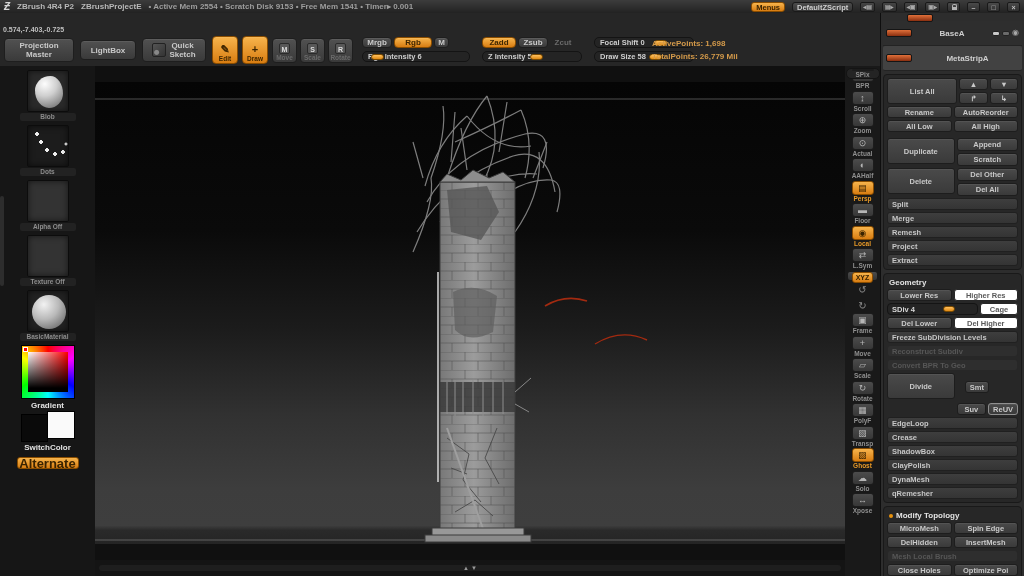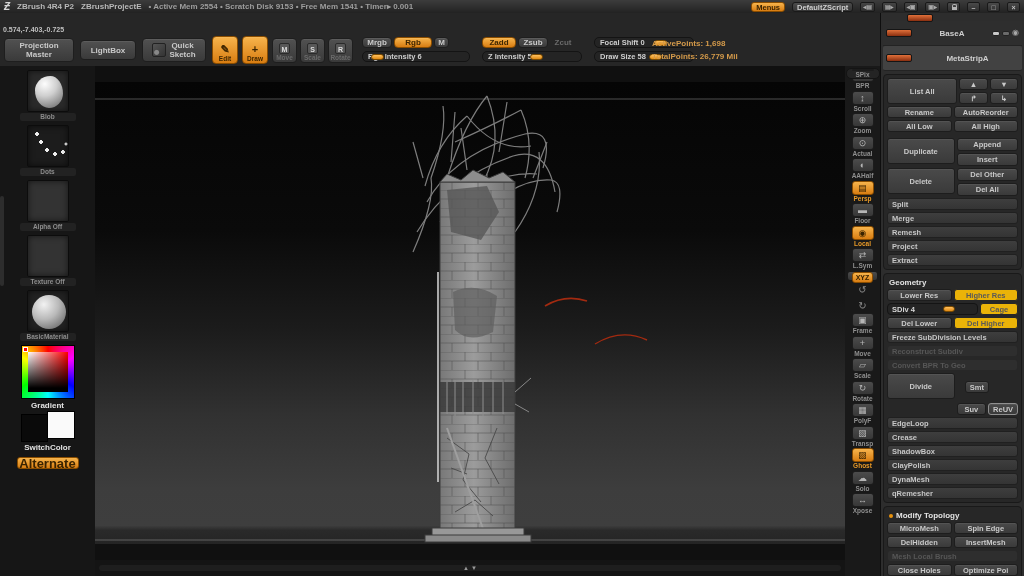--- a/index.html
+++ b/index.html
@@ -141,21 +141,21 @@
   .st-pill{width:8px;height:5px;border-radius:2px;background:#6a6a6a;border:1px solid #222;}
   .st-pill.lit{background:#c9c9c9;}
   .eye{font-size:8px;color:#a8a8a8;line-height:8px;}
   .box{background:#272727;border:1px solid #191919;border-radius:4px;padding:3px;margin:3px 0;}
   .prow{display:flex;gap:2px;margin-bottom:2px;}
   .pcol{flex:1;display:flex;flex-direction:column;gap:2px;}
   .btn{flex:1;height:12px;line-height:11px;text-align:center;background:linear-gradient(#4a4a4a,#3a3a3a);
     border:1px solid #1d1d1d;border-radius:3px;font-size:7.5px;color:#c9c9c9;font-weight:bold;
     padding:0 2px;white-space:nowrap;overflow:hidden;box-shadow:inset 0 1px 0 rgba(255,255,255,.06);}
   .btn.tall{height:26px;line-height:25px;}
-  .btn.dim{color:#595959;background:#eab308;border-color:#272727;box-shadow:none;}
+  .btn.dim{color:#595959;background:#ffffff;border-color:#272727;box-shadow:none;}
   .btn.lite{border-color:#8f8f8f;}
   .flat{display:block;height:12px;line-height:11px;font-size:7.5px;color:#c6c6c6;font-weight:bold;
     padding:0 4px;background:linear-gradient(#3e3e3e,#343434);border:1px solid #202020;border-radius:3px;
     text-align:left;margin-bottom:2px;white-space:nowrap;overflow:hidden;}
   .flat.dim{color:#565656;background:#2e2e2e;border-color:#272727;}
   .hdr{font-size:8px;font-weight:bold;color:#e3e3e3;padding:1px 2px 2px;display:flex;align-items:center;gap:3px;}
   .hdr .odot{width:4px;height:4px;border-radius:50%;background:var(--accent);display:inline-block;}
   .pslider{flex:1;position:relative;height:12px;background:#242424;border:1px solid #141414;border-radius:4px;
     font-size:7.5px;font-weight:bold;color:#d8d8d8;line-height:11px;padding:0 4px;text-align:left;}
   .pslider .handle{position:absolute;top:2px;width:12px;height:6px;border-radius:3px;
@@ -505,21 +505,21 @@
         <div class="btn">AutoReorder</div>
       </div>
       <div class="prow" style="margin-bottom:6px;">
         <div class="btn">All Low</div>
         <div class="btn">All High</div>
       </div>
       <div class="prow">
         <div class="btn tall">Duplicate</div>
         <div class="pcol">
           <div class="btn">Append</div>
-          <div class="btn">Insert</div>
+          <div class="btn">Scratch</div>
         </div>
       </div>
       <div class="prow">
         <div class="btn tall">Delete</div>
         <div class="pcol">
           <div class="btn">Del Other</div>
           <div class="btn">Del All</div>
         </div>
       </div>
       <div class="flat">Split</div>

